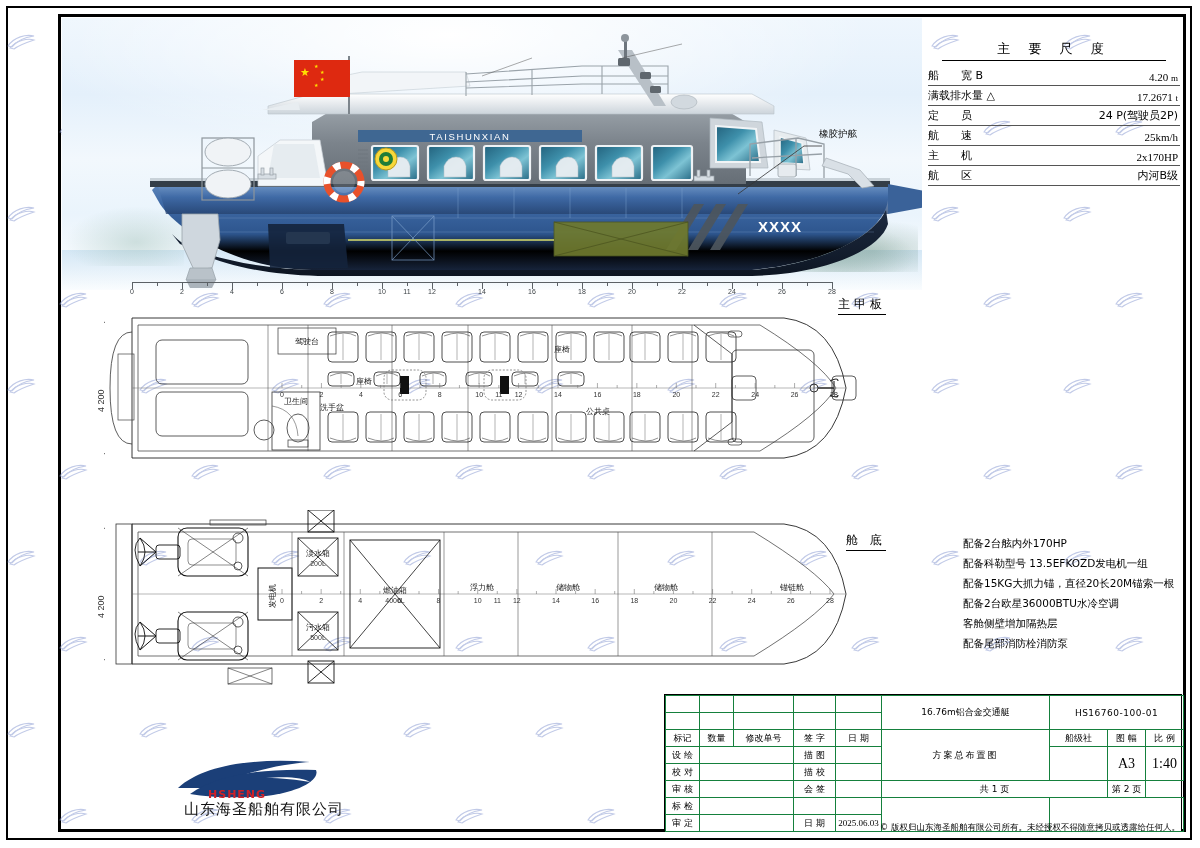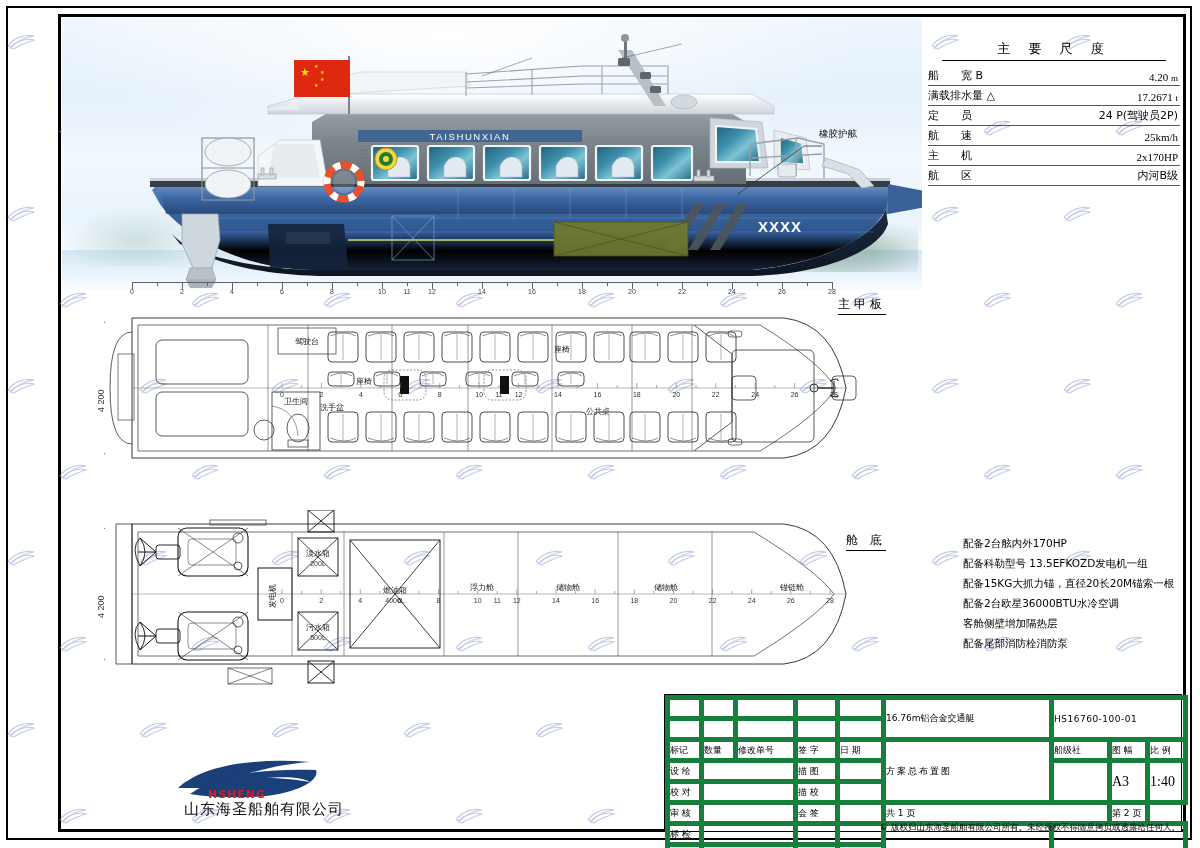--- a/index.html
+++ b/index.html
@@ -60,21 +60,21 @@
     border-bottom:1px solid #000;letter-spacing:4px;padding-bottom:1px;}
   .dimlabel{position:absolute;font-size:9px;color:#333;font-family:"Liberation Sans",sans-serif;
     transform:rotate(-90deg);transform-origin:left top;white-space:nowrap;}
   .plan-cn{font-family:"DejaVu Sans",sans-serif;font-size:8px;fill:#222;}
   .plan-num{font-family:"Liberation Sans",sans-serif;font-size:7px;fill:#333;}
 
   
   #titleblock{position:absolute;left:664px;top:694px;width:518px;height:138px;border:1.5px solid #000;
     box-sizing:border-box;background:#fff;}
   #titleblock table{border-collapse:collapse;width:100%;height:100%;table-layout:fixed;}
-  #titleblock td{border:5px solid #15803d;font-size:9px;
+  #titleblock td{border:1px solid #15803d;font-size:9px;text-align:center;
     font-family:"DejaVu Sans",sans-serif;padding:0;height:16px;}
   td.nb{border:none;}
   .big-cn{font-size:15px;font-family:"DejaVu Sans",sans-serif;}
   .big-num{font-size:16px;font-family:"Liberation Serif",serif;letter-spacing:.5px;}
   .mid-cn{font-size:15px;font-family:"DejaVu Sans",sans-serif;letter-spacing:2px;}
   #copyright{position:absolute;left:666px;top:822px;width:514px;font-size:8.5px;
     font-family:"DejaVu Sans",sans-serif;text-align:right;}
 
   
   #logo{position:absolute;left:100px;top:758px;width:250px;height:70px;}

